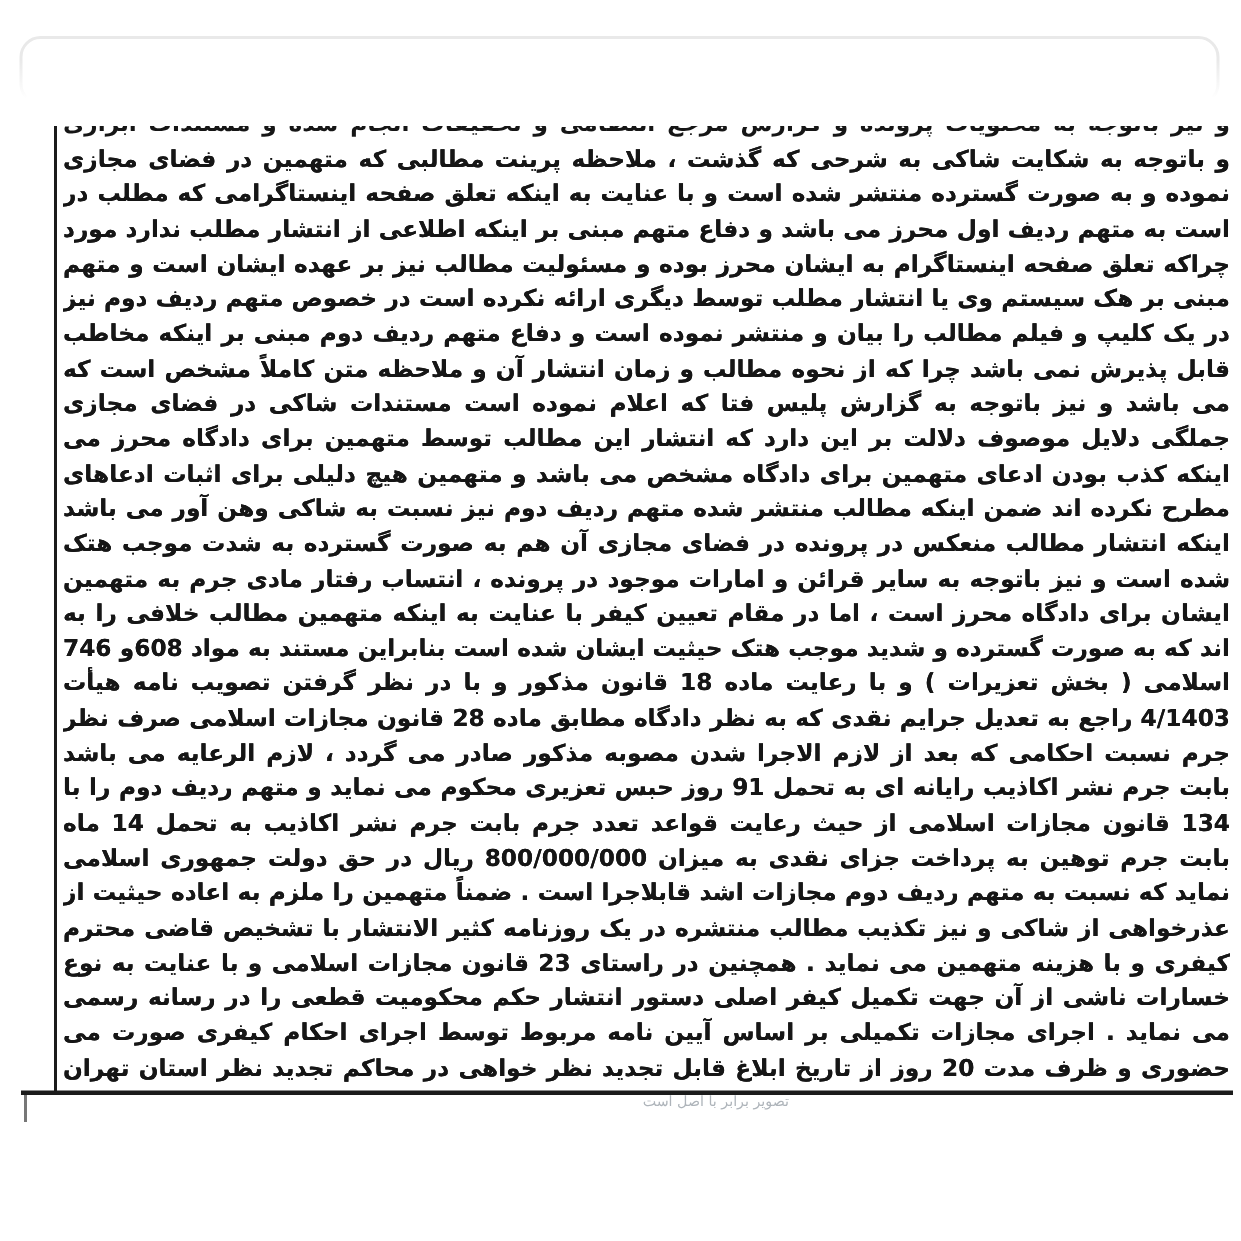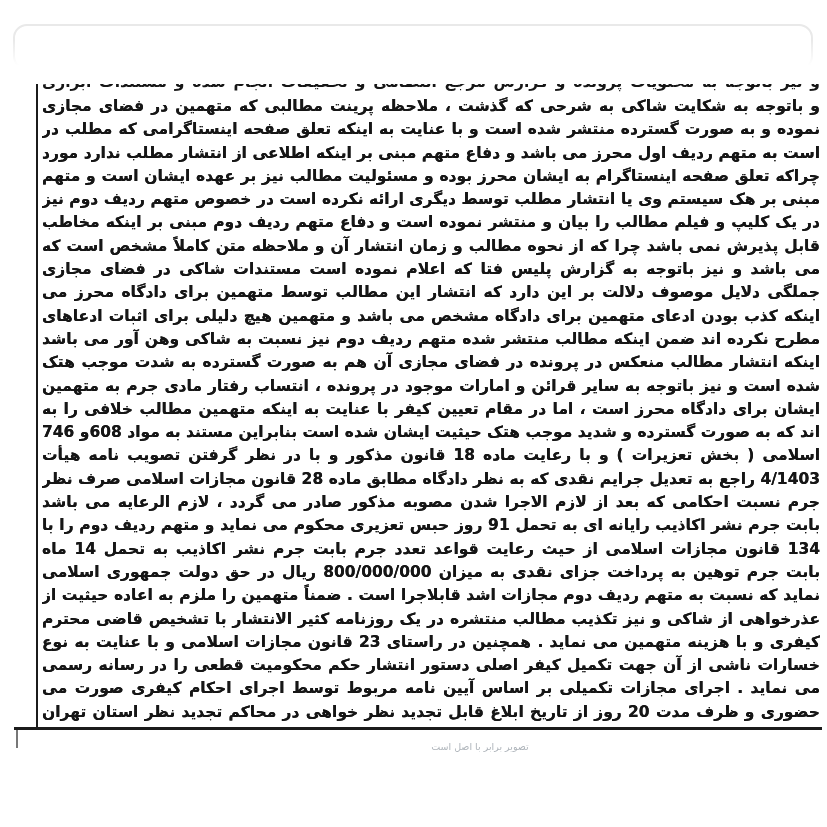--- a/index.html
+++ b/index.html
@@ -32,23 +32,23 @@
     text-align:justify;text-align-last:justify;-moz-text-align-last:justify;
     filter:blur(.2px);
   }
   .doc-line{
     height:23.3px;line-height:23.3px;overflow:hidden;
     text-align:justify;text-align-last:justify;-moz-text-align-last:justify;
     text-shadow:0 0 .4px #161616;
   }
   
   .stamp-note{
-    position:absolute;left:415px;top:729px;width:130px;height:13px;overflow:hidden;
-    direction:rtl;text-align:center;font-size:9.5px;line-height:12px;
-    color:#aeb4ba;filter:blur(.4px);margin-top:12px;
+    position:absolute;left:396px;top:729px;width:130px;height:13px;overflow:hidden;
+    direction:rtl;font-size:9.5px;line-height:12px;
+    color:#aeb4ba;filter:blur(.4px);
   }
 </style>
 </head>
 <body>
 
 <div class="page">
 
   <div class="header-card"></div>
   <div class="header-fade"></div>
 

